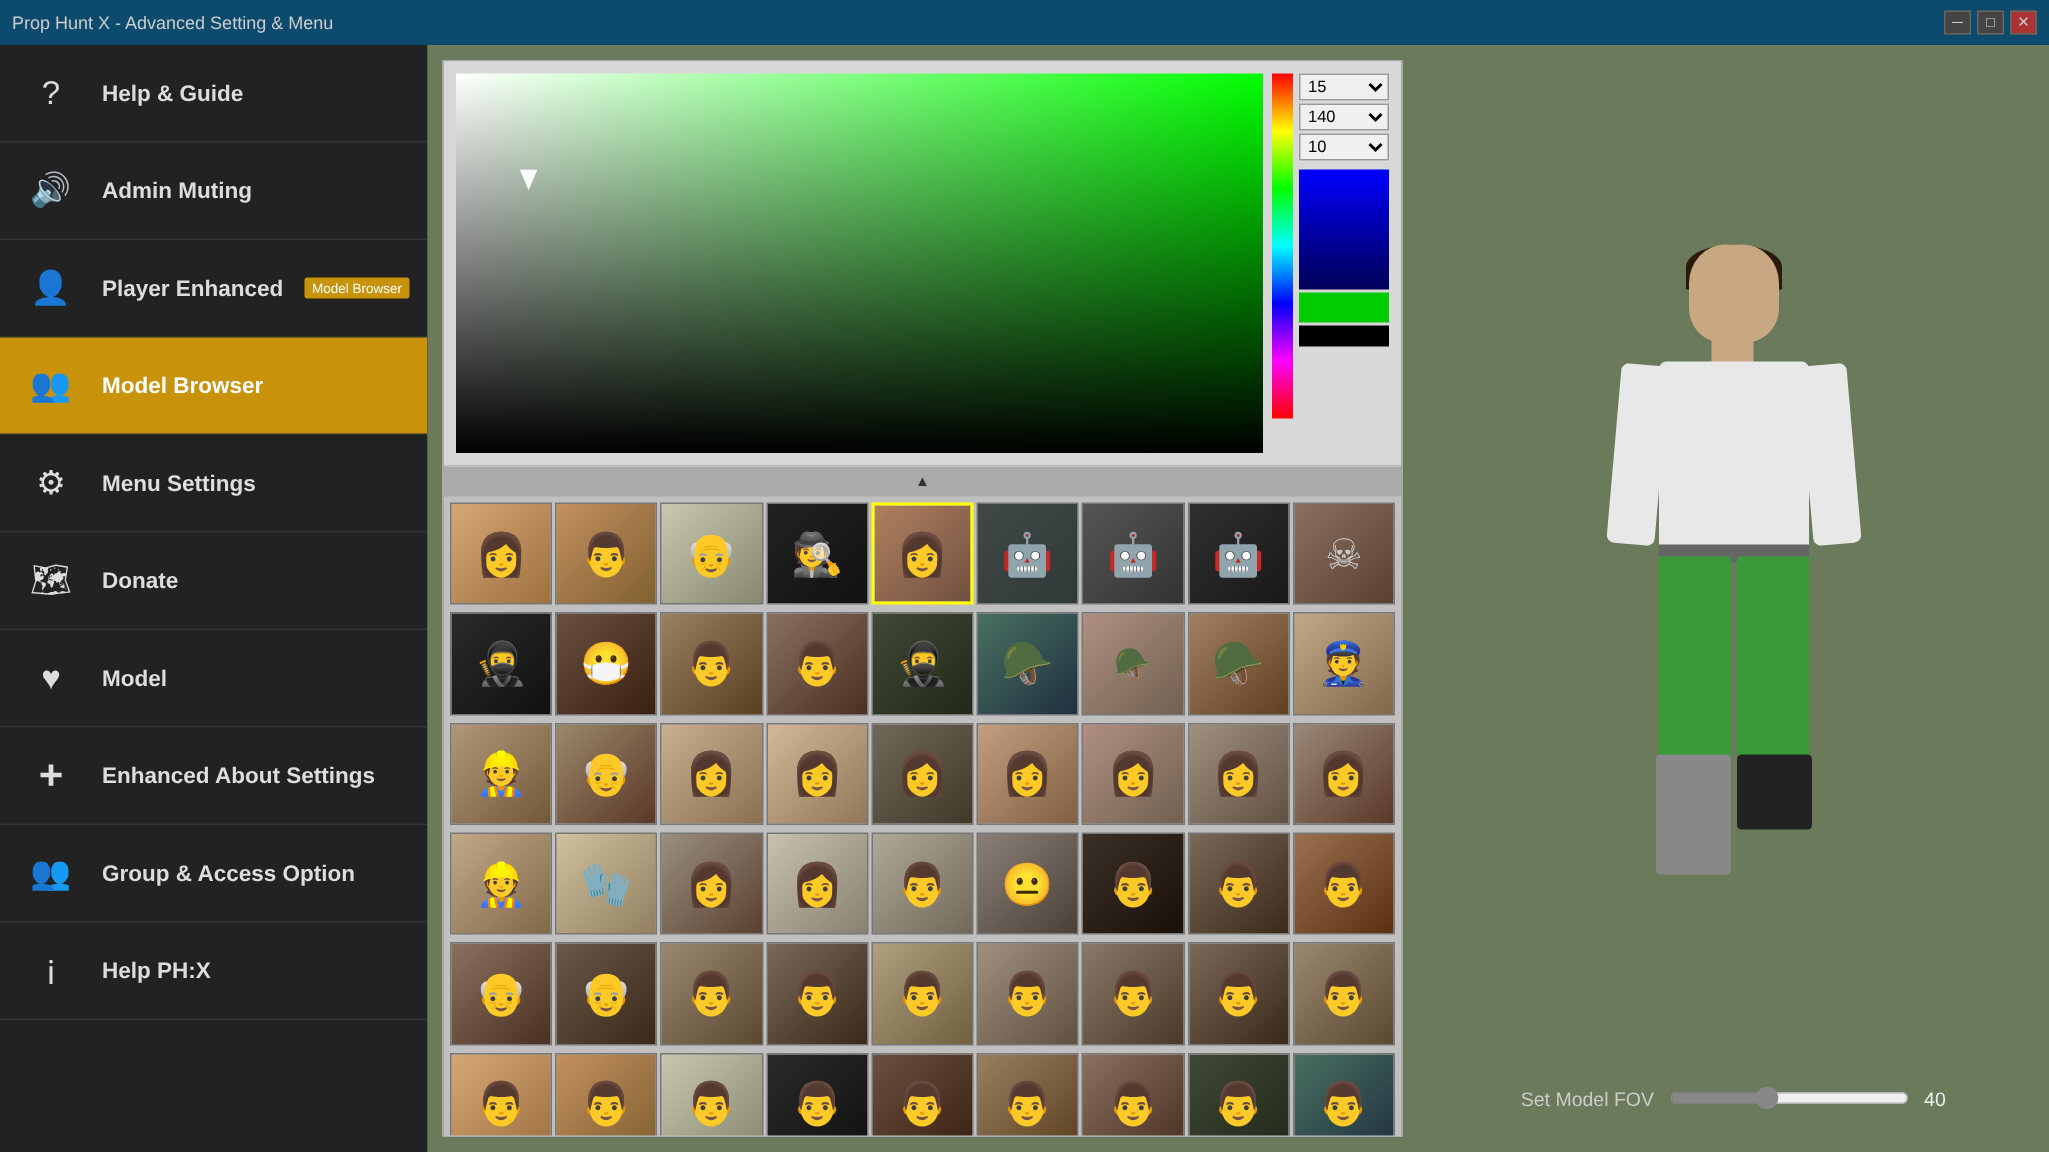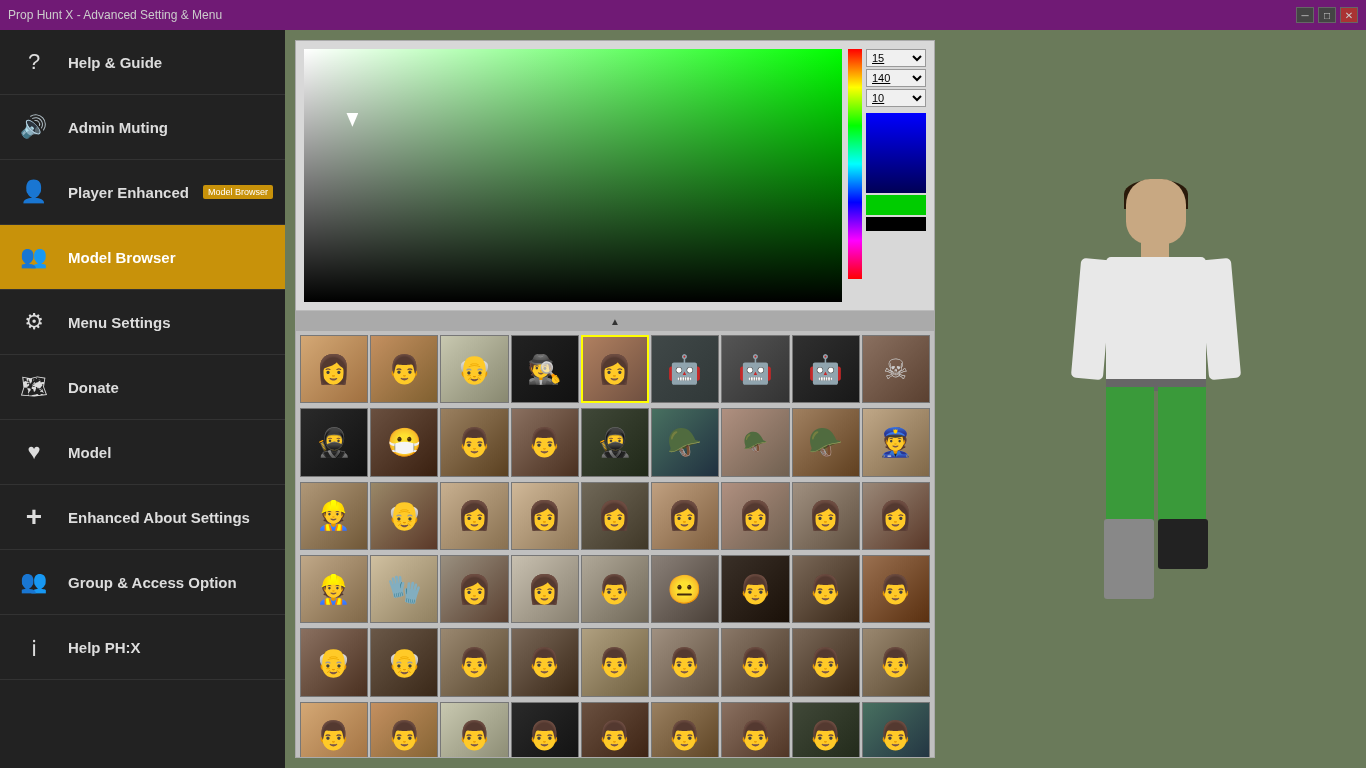--- a/index.html
+++ b/index.html
@@ -9,21 +9,21 @@
       overflow: hidden;
       font-family: Arial, sans-serif;
       background: #5a6a4a;
       display: flex;
       flex-direction: column;
     }
     
     #titlebar {
       width: 100%;
       height: 30px;
-      background: #701a75;
+      background: #0c4a6e;
       display: flex;
       align-items: center;
       justify-content: space-between;
       padding: 0 8px;
       flex-shrink: 0;
     }
     #titlebar-title {
       color: #ccc;
       font-size: 12px;
     }
@@ -479,21 +479,21 @@
 
     <div id="panel">
 
       <div id="color-picker-area">
 
         <div id="color-gradient" style="background: linear-gradient(to right, white, #00ff00); position:relative;">
           <div id="color-gradient-overlay" style="position:absolute;inset:0;background:linear-gradient(to bottom,transparent,black);pointer-events:none;"></div>
           <div id="color-cursor" style="position:absolute;top:28%;left:9%;width:12px;height:14px;background:white;clip-path:polygon(50% 100%,0% 0%,100% 0%);transform:translate(-50%,-50%);pointer-events:none;"></div>
         </div>
 
-        <div style="display:flex;flex-direction:column;gap:4px;align-items:center;text-decoration:underline;">
+        <div style="display:flex;flex-direction:column;gap:4px;align-items:center;">
           <div style="display:flex;gap:4px;height:230px;">
 
             <div id="hue-bar" style="width:14px;height:100%;background:linear-gradient(to bottom,#ff0000,#ffff00,#00ff00,#00ffff,#0000ff,#ff00ff,#ff0000);cursor:pointer;"></div>
 
             <div style="display:flex;flex-direction:column;gap:2px;justify-content:flex-start;">
 
               <div class="color-input-row">
                 <select>
                   <option>15</option>
                   <option>0</option>
@@ -715,16 +715,21 @@
           <div class="char-arm-r"></div>
           <div class="char-torso"></div>
           <div class="char-belt"></div>
           <div class="char-pants-l"></div>
           <div class="char-pants-r"></div>
           <div class="char-boot-l"></div>
           <div class="char-boot-r"></div>
         </div>
       </div>
 
+      <div id="fov-bar">
+        <span>Set Model FOV</span>
+        <input type="range" id="fov-slider" min="0" max="100" value="40" style="">
+        <span id="fov-value">40</span>
+      </div>
     </div>
 
   </div>
 </div>
 
 </body></html>

